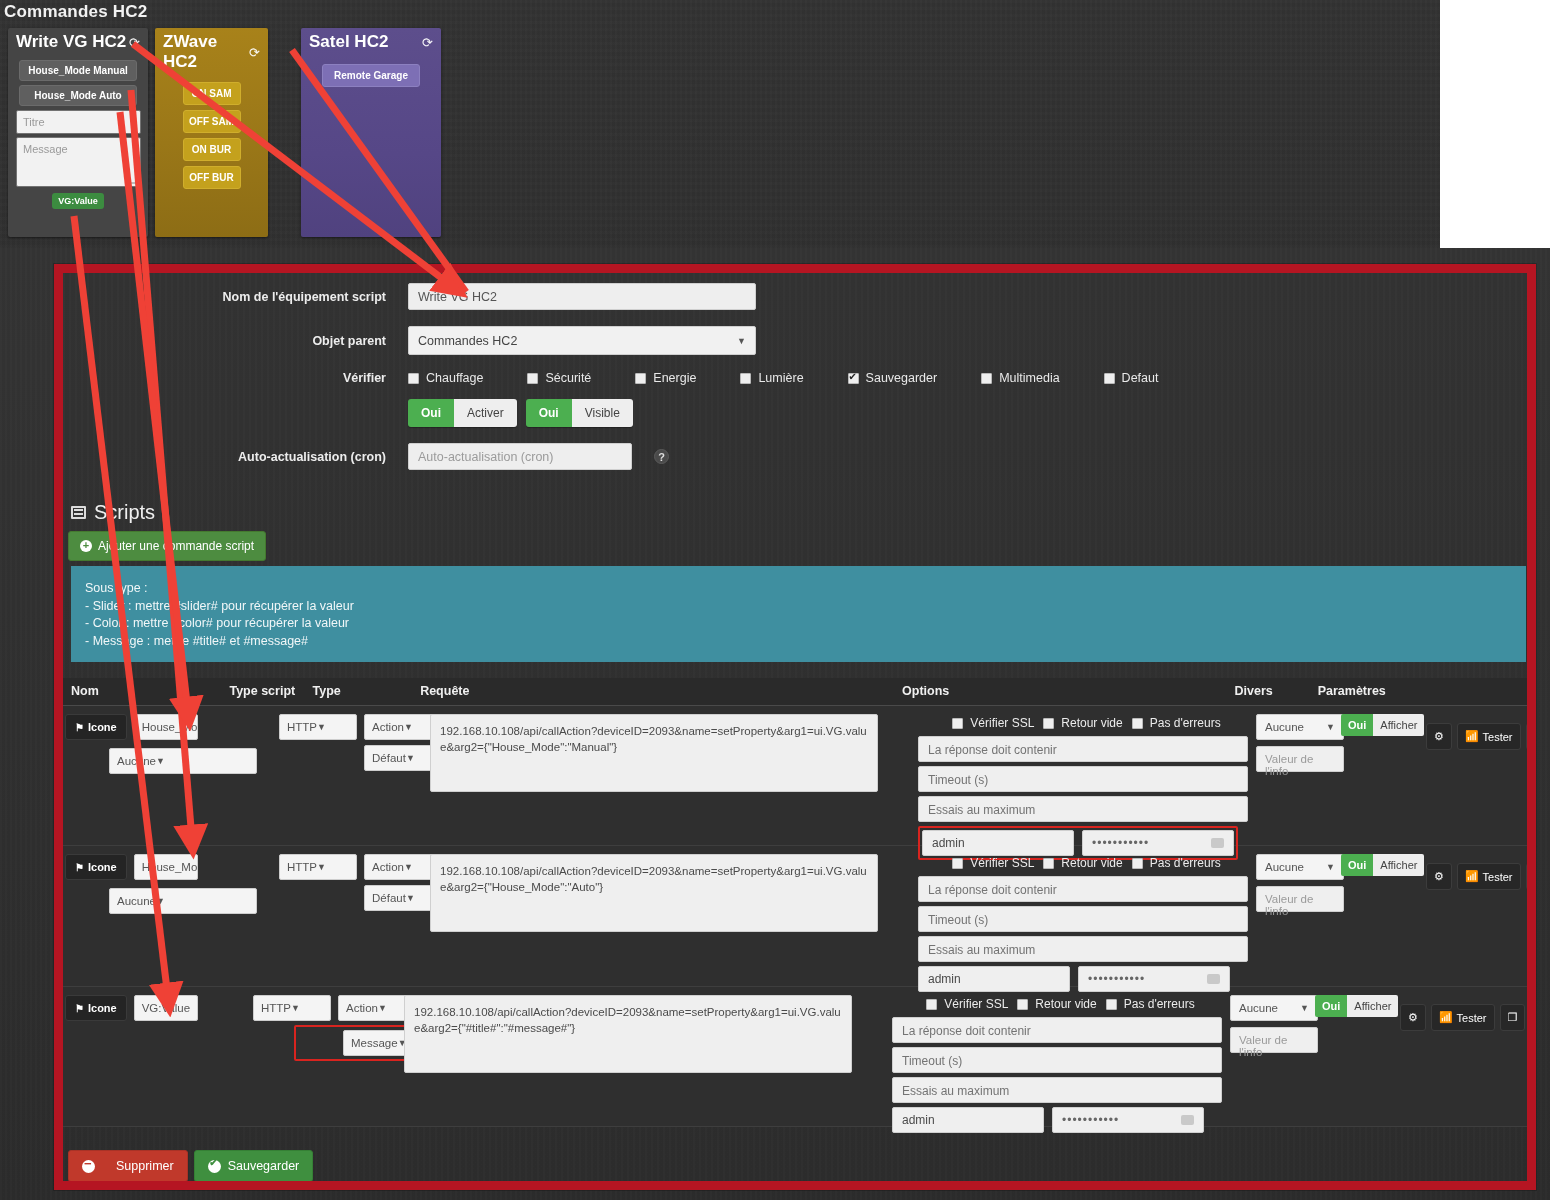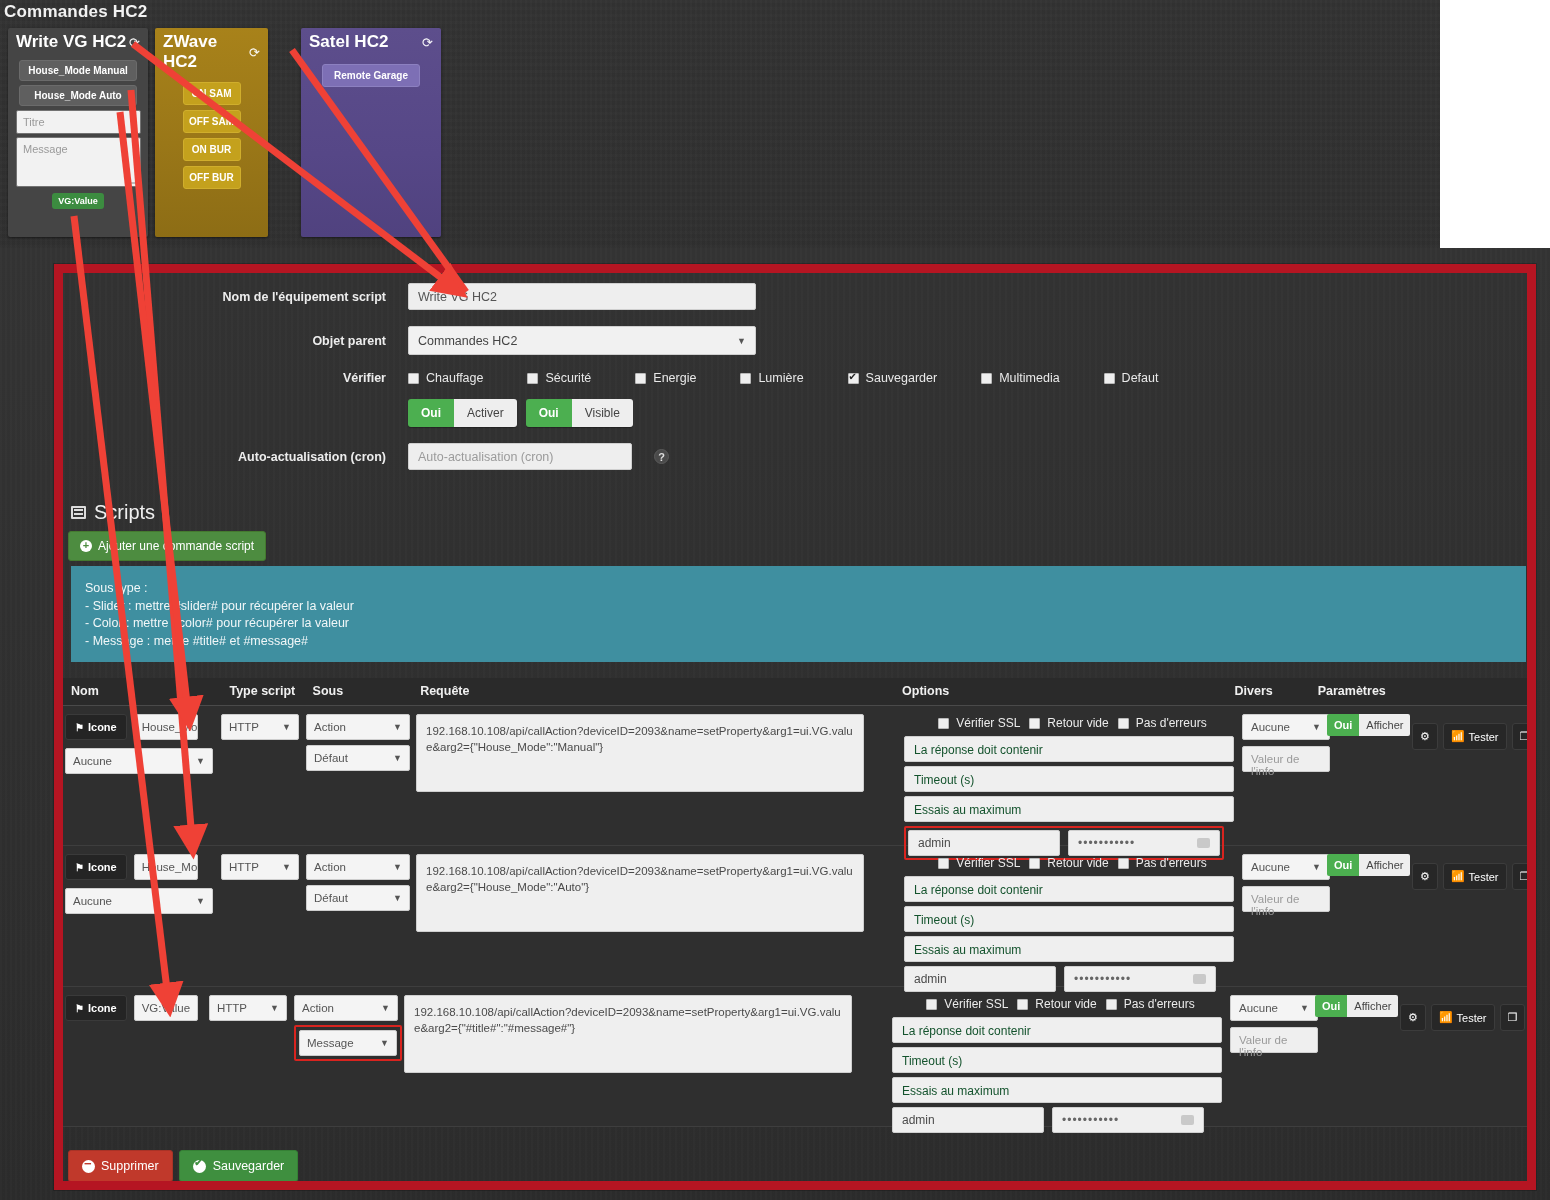--- a/index.html
+++ b/index.html
@@ -192,33 +192,33 @@
     color:#fff; font-size:11px; font-weight:bold; padding:6px 9px;
   }
   .flag-ic{ font-size:10px; color:#fff; }
   .mini-input{
     background:#f4f4f4; border:1px solid #cdcdcd; border-radius:2px;
     color:#555; font-size:11.5px; padding:6px 7px; height:26px;
   }
   .mini-select{
     background:#f4f4f4; border:1px solid #cdcdcd; border-radius:2px;
     color:#555; font-size:11.5px; padding:6px 7px; height:26px;
-    display:flex; align-items:center; justify-content:space-between;
+    display:flex; align-items:center; margin-left:44px;
   }
   .req-area{
     background:#efefef; border:1px solid #cfcfcf; border-radius:2px;
     color:#4a4a4a; font-size:11.5px; padding:8px 9px; height:78px; width:448px;
     line-height:16px; word-break:break-all;
   }
   .opt-checks{ display:flex; align-items:center; justify-content:center; gap:2px;
     font-size:12px; color:#ececec; padding:2px 0 6px 0; }
   .opt-checks .cb{ margin-right:5px; margin-left:7px; }
   .opt-input{
     background:#efefef; border:1px solid #cfcfcf; border-radius:2px;
-    color:#14532d; font-size:12px; padding:6px 9px; height:26px; width:330px; margin-bottom:4px;
+    color:#737373; font-size:12px; padding:6px 9px; height:26px; width:330px; margin-bottom:4px;
   }
   .cred-wrap{ display:flex; gap:8px; }
   .cred{
     background:#efefef; border:1px solid #cfcfcf; border-radius:2px;
     color:#4a4a4a; font-size:12px; padding:6px 9px; height:26px; width:152px;
     display:flex; align-items:center; justify-content:space-between;
   }
   .cred .dots{ letter-spacing:1px; color:#666; }
   .eye{ width:13px; height:10px; background:#c9c9c9; border-radius:2px; }
   .cred-highlight{
@@ -240,21 +240,21 @@
   .act-btn{
     background:#272727; border:1px solid #3c3c3c; border-radius:3px;
     color:#fff; font-size:11px; padding:6px 7px; display:flex; align-items:center; gap:4px;
   }
   .type-highlight{ border:2px solid #d9241f; padding:3px; border-radius:2px; display:inline-block; }
 
   
   .footer{ position:absolute; left:5px; top:877px; display:flex; gap:6px; }
   .btn-del{
     background:#c0392b; border:1px solid #a93226; border-radius:3px; color:#fff;
-    font-size:12.5px; padding:8px 13px; display:flex; align-items:center; gap:6px;
+    font-size:12.5px; padding:8px 13px; display:flex; align-items:center; gap:21px;
   }
   .btn-save{
     background:#3f8f3f; border:1px solid #358035; border-radius:3px; color:#fff;
     font-size:12.5px; padding:8px 13px; display:flex; align-items:center; gap:7px;
   }
   .circ-w{
     width:13px; height:13px; border-radius:50%; background:#fff; display:inline-block;
     position:relative;
   }
   .circ-w.minus:after{ content:"−"; position:absolute; left:2px; top:-4px; font-size:13px; color:#c0392b; font-weight:bold;}
@@ -393,21 +393,21 @@
     <div>- Slider : mettre #slider# pour récupérer la valeur</div>
     <div>- Color : mettre #color# pour récupérer la valeur</div>
     <div>- Message : mettre #title# et #message#</div>
   </div>
 
   <div class="tbl">
 
     <div class="tbl-head">
       <div class="c-nom">Nom</div>
       <div class="c-typescript">Type script</div>
-      <div class="c-type">Sous</div>
+      <div class="c-type">Type</div>
       <div class="c-requete">Requête</div>
       <div class="c-options">Options</div>
       <div class="c-divers">Divers</div>
       <div class="c-params">Paramètres</div>
       <div class="c-actions"></div>
     </div>
 
     <div class="tbl-row row1">
       <div class="c-nom cell">
         <div style="display:flex; gap:7px; align-items:center;">

